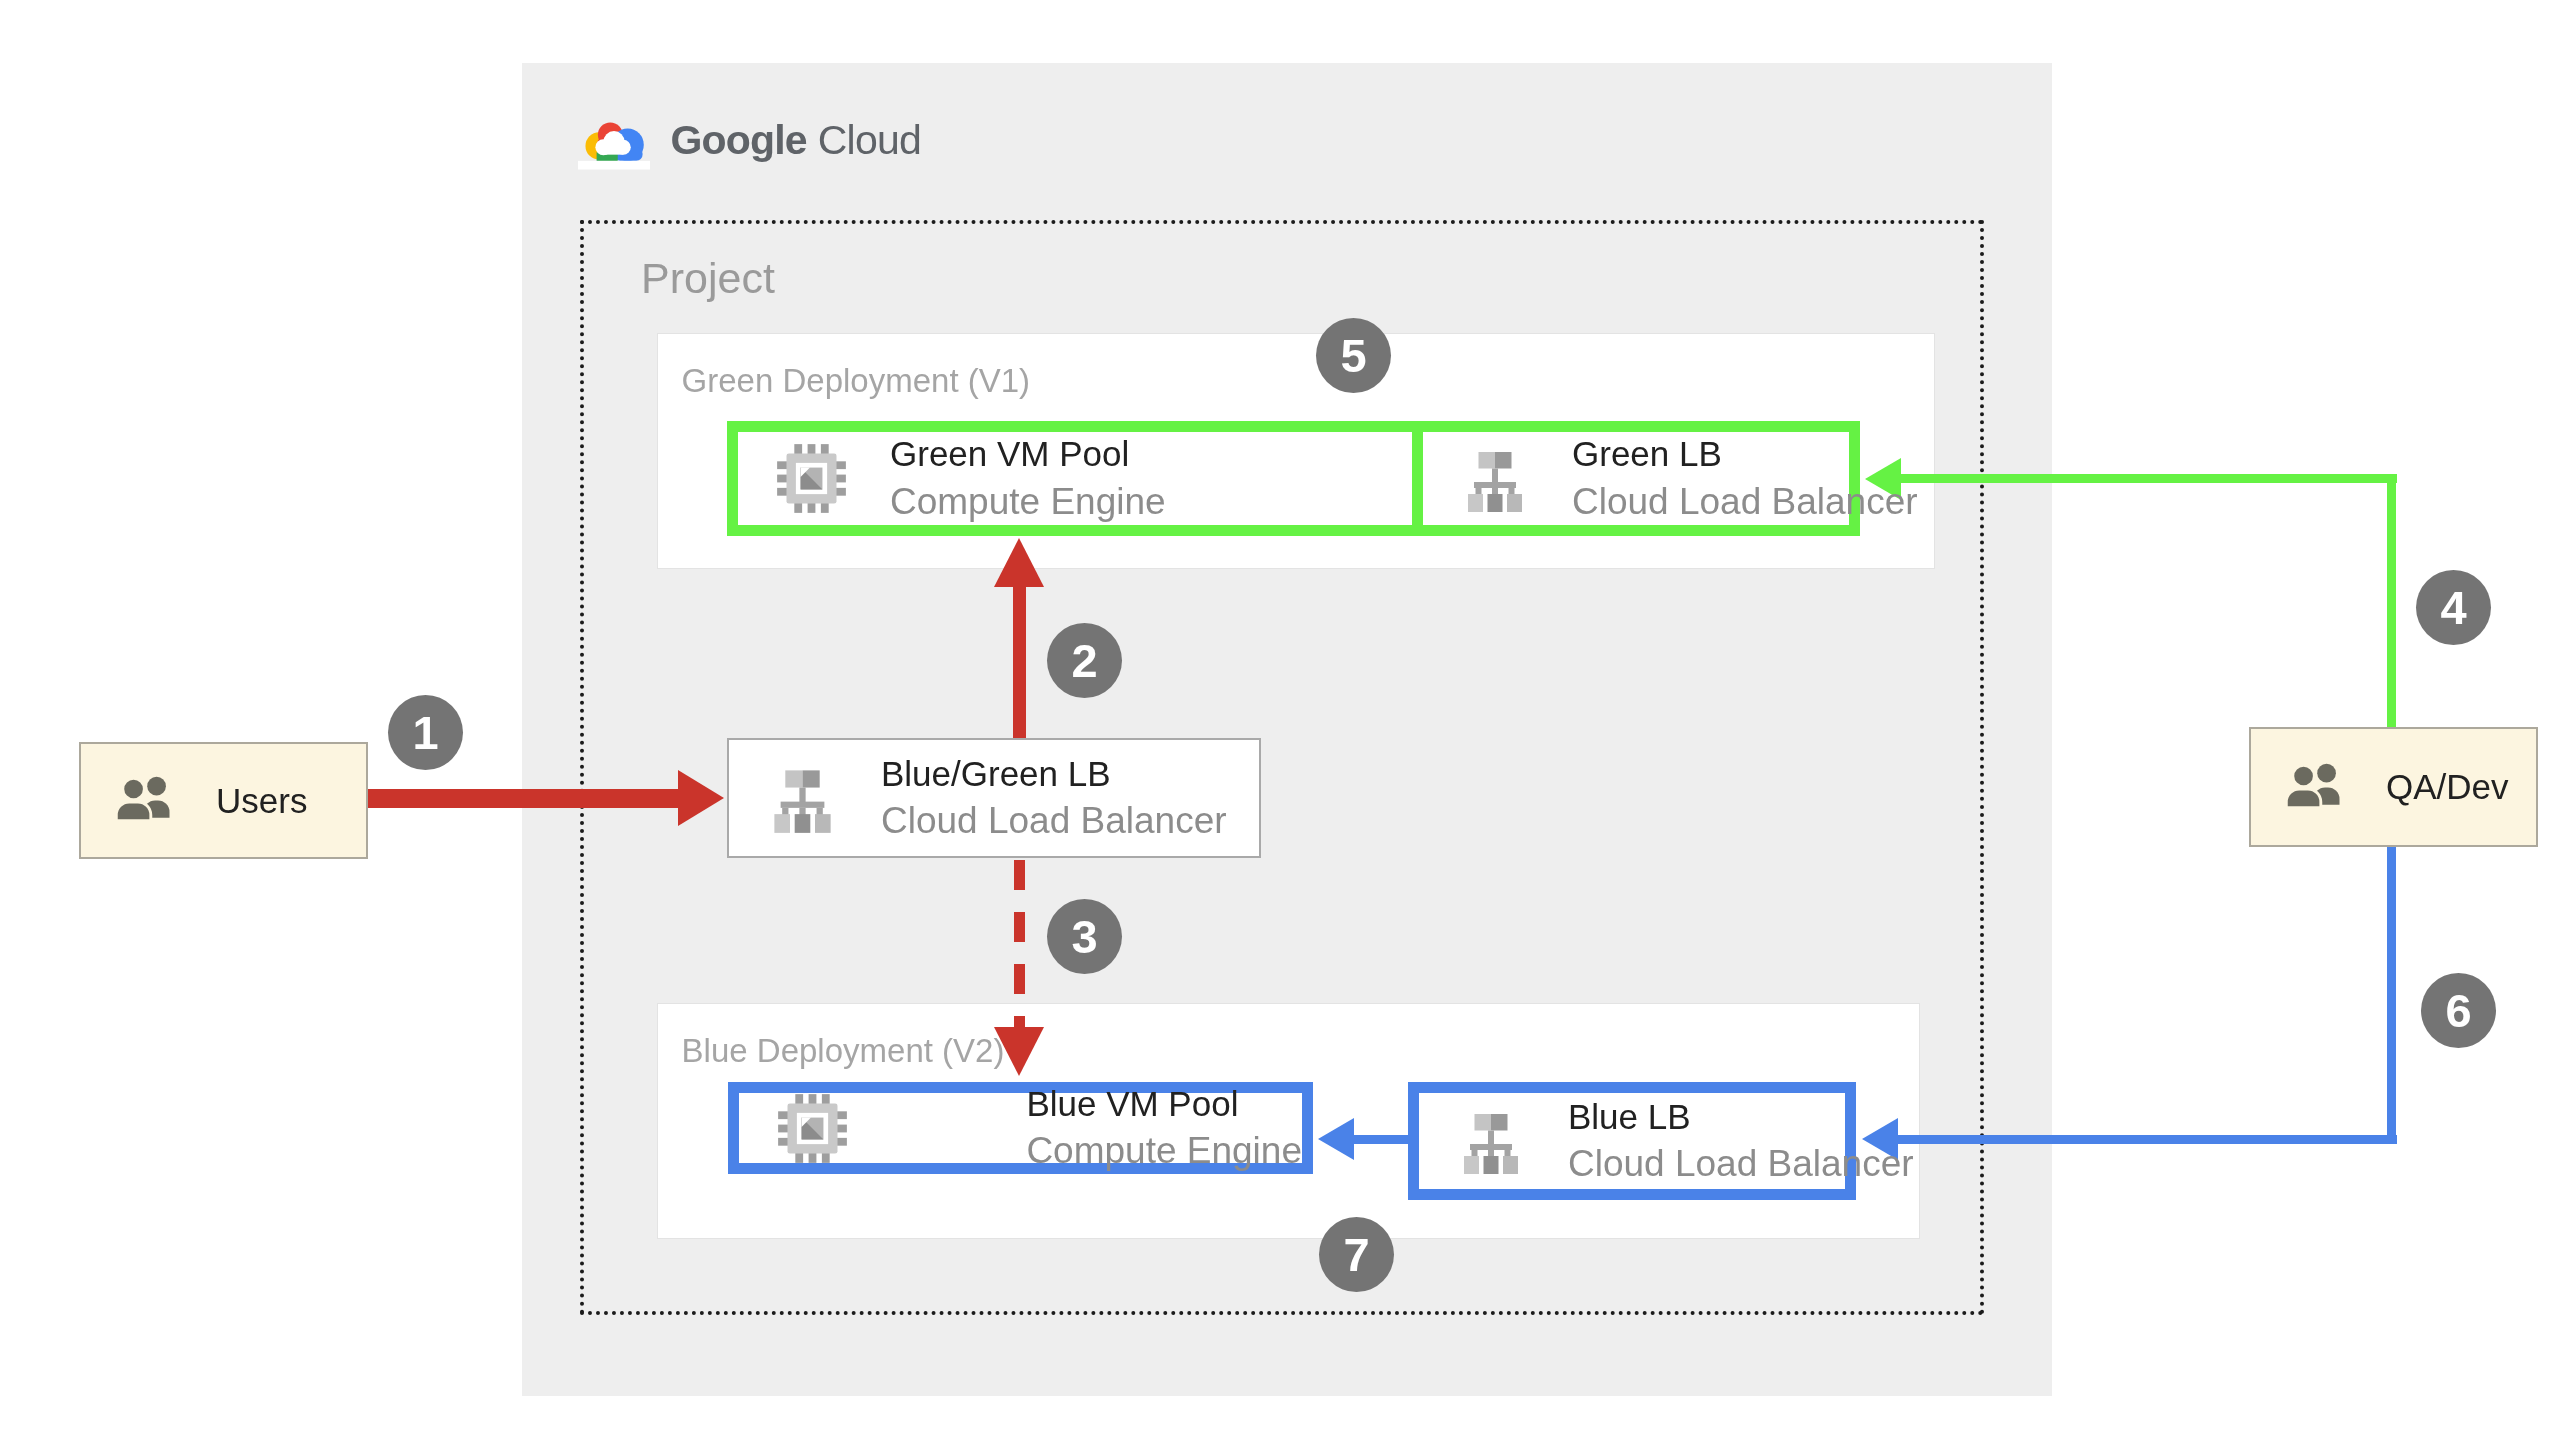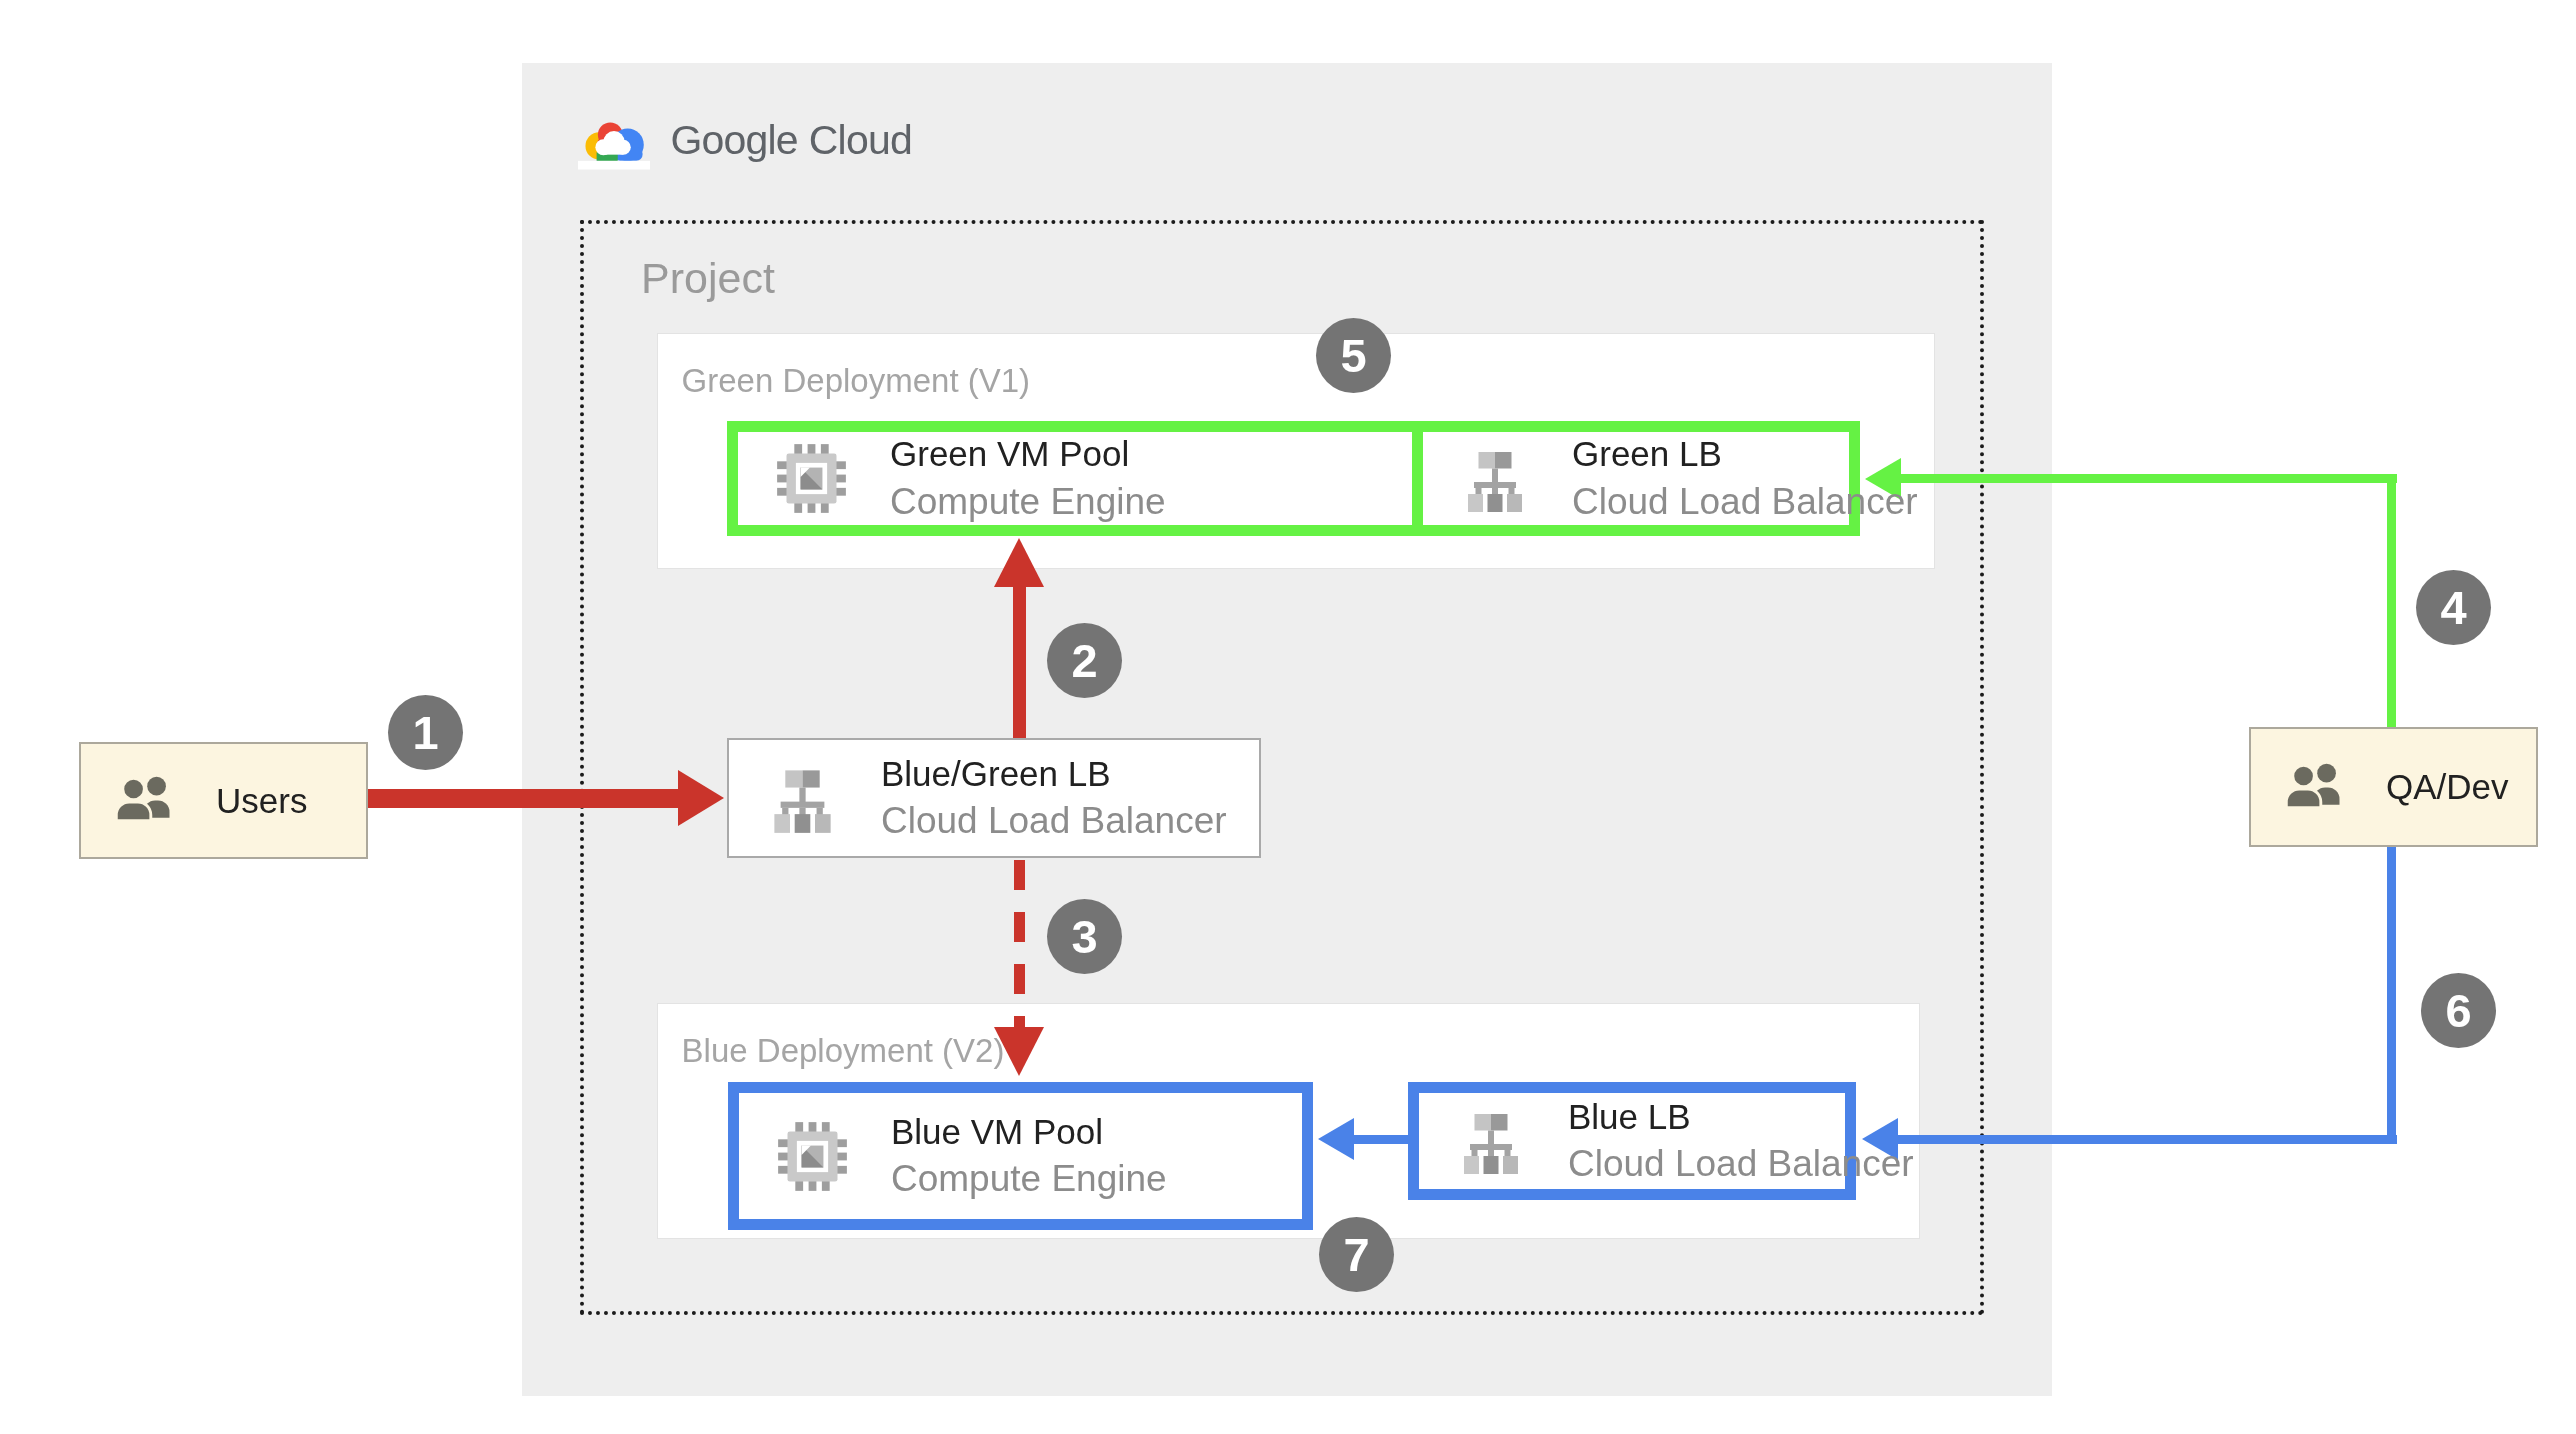--- a/index.html
+++ b/index.html
@@ -8,21 +8,21 @@
   }
   *{box-sizing:border-box;margin:0;padding:0;}
   html,body{background:#ffffff;}
   body{font-family:"Liberation Sans","DejaVu Sans",sans-serif;}
   .canvas{position:relative;width:2576px;height:1434px;background:#ffffff;overflow:hidden;}
 
   .panel{position:absolute;left:522px;top:63px;width:1530px;height:1333px;background:var(--c-panel);}
 
   .logo{position:absolute;left:578px;top:109px;height:63px;display:flex;align-items:center;gap:20.4px;}
   .logo-text{font-size:41px;color:#5F6368;letter-spacing:-0.8px;white-space:nowrap;}
-  .logo-text .w1{font-weight:400;}
+  .logo-text .w1{font-weight:700;}
   .logo-text .w2{font-weight:400;margin-left:11px;}
 
   .project-box{position:absolute;left:580px;top:220px;width:1404px;height:1095px;border:4.7px dotted #1b1b1b;}
   .project-label{position:absolute;left:57px;top:30px;font-size:43px;color:#9A9A9A;}
 
   .dep-box{position:absolute;background:#ffffff;border:1.6px solid #E3E3E3;}
   .dep-box--green{left:657px;top:333px;width:1278px;height:236px;}
   .dep-box--blue{left:657px;top:1003px;width:1263px;height:236px;}
   .dep-label{position:absolute;left:23.6px;top:28px;font-size:33px;color:#A5A5A5;white-space:nowrap;}
 
@@ -179,21 +179,21 @@
         <rect x="19" y="34" width="10" height="12" fill="#909090"></rect>
         <rect x="32" y="34" width="10" height="12" fill="#B8B8B8"></rect>
       </svg>
     </span>
     <div class="txt">
       <div class="title">Blue/Green LB</div>
       <div class="sub">Cloud Load Balancer</div>
     </div>
   </div>
 
-  <div class="node node--blue" style="left:728px;top:1082px;width:585px;height:148px;">
+  <div class="node node--blue" style="left:728px;top:1082px;width:585px;height:92px;justify-content:space-between;">
     <span class="icon">
       <svg width="75" height="75" viewBox="0 0 48 48">
         <g fill="#9E9E9E">
           <rect x="13" y="2" width="5" height="7"></rect>
             <rect x="21.5" y="2" width="5" height="7"></rect>
             <rect x="30" y="2" width="5" height="7"></rect>
           <rect x="13" y="39" width="5" height="7"></rect>
             <rect x="21.5" y="39" width="5" height="7"></rect>
             <rect x="30" y="39" width="5" height="7"></rect>
           <rect x="2" y="13" width="7" height="5"></rect>

